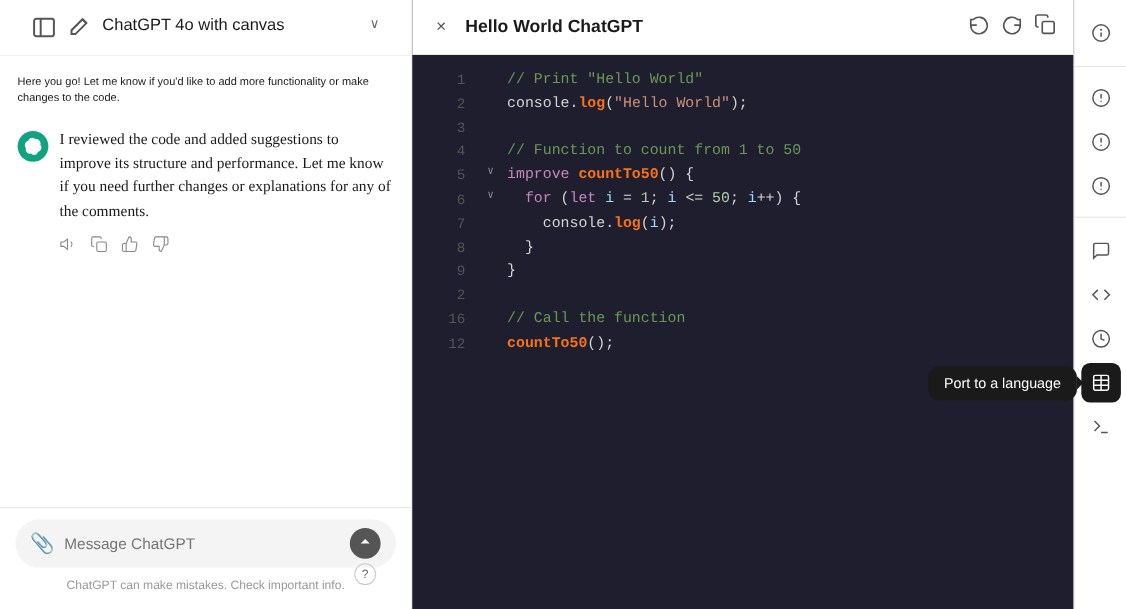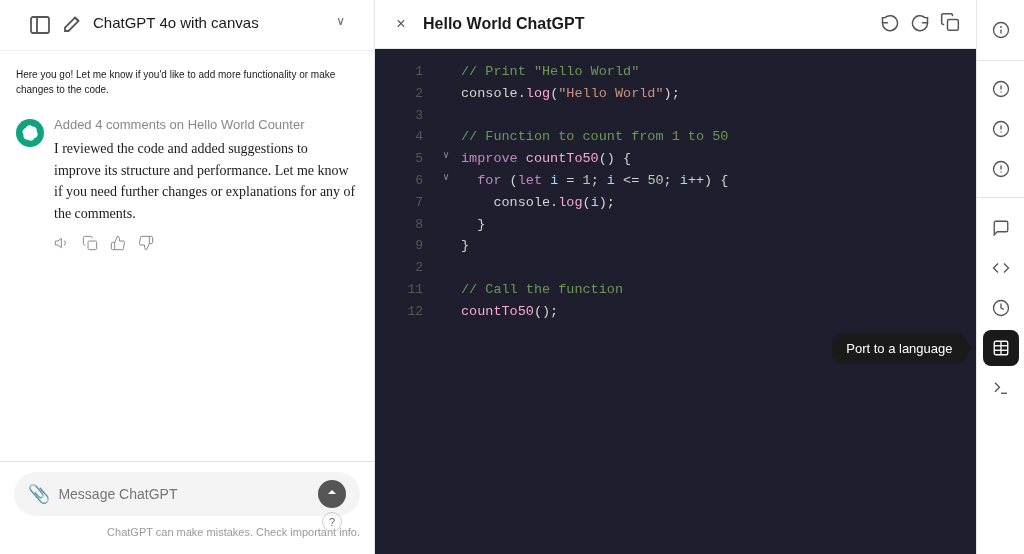--- a/index.html
+++ b/index.html
@@ -137,21 +137,21 @@
       border-radius: 50%;
       background: #555;
       display: flex; align-items: center; justify-content: center;
       cursor: pointer;
     }
     .input-send svg {
       width: 14px; height: 14px;
       fill: white;
     }
     .disclaimer {
-      text-align: right;
+      text-align: center;
       font-size: 11px;
       color: #999;
       padding: 6px 0 2px;
     }
     .help-badge {
       position: absolute;
       bottom: 12px;
       right: 18px;
       width: 20px; height: 20px;
       border-radius: 50%;
@@ -242,21 +242,21 @@
     }
     .code-content {
       flex: 1;
       white-space: pre;
     }
 
     
     .c-comment { color: #6a9955; }
     .c-string { color: #ce9178; }
     .c-keyword { color: #c586c0; }
-    .c-fn { color: #f9a8d4; }
+    .c-fn { color: #f97316; font-weight: bold; }
     .c-var { color: #9cdcfe; }
     .c-num { color: #b5cea8; }
     .c-default { color: #d4d4d4; }
 
     
     .right-sidebar {
       width: 48px;
       background: #fff;
       border-left: 1px solid #e5e5e5;
       display: flex;
@@ -306,21 +306,21 @@
     }
 
     
     .tooltip-wrapper {
       position: relative;
       display: flex;
       align-items: center;
     }
     .tooltip-bubble {
       position: absolute;
-      right: 52px;
+      right: 40px;
       background: #1a1a1a;
       color: #fff;
       font-size: 13px;
       padding: 8px 14px;
       border-radius: 10px;
       white-space: nowrap;
       pointer-events: none;
     }
     .tooltip-bubble::after {
       content: '';
@@ -363,21 +363,20 @@
       <span>Here you go! Let me know if you'd like to add more functionality or make changes to the code.</span>
     </div>
 
     <div class="msg-with-avatar">
       <div class="avatar">
         <svg viewBox="0 0 41 41" fill="white">
             <path d="M37.532 16.87a9.963 9.963 0 0 0-.856-8.184 10.078 10.078 0 0 0-10.855-4.835 9.964 9.964 0 0 0-6.75-3.012 10.079 10.079 0 0 0-9.614 6.977 9.967 9.967 0 0 0-6.63 4.834 10.08 10.08 0 0 0 1.24 11.817 9.965 9.965 0 0 0 .856 8.185 10.079 10.079 0 0 0 10.855 4.835 9.965 9.965 0 0 0 6.75 3.011 10.079 10.079 0 0 0 9.617-6.981 9.967 9.967 0 0 0 6.63-4.834 10.079 10.079 0 0 0-1.243-11.813z"></path>
           </svg>
       </div>
       <div class="msg-body">
-        <div class="msg-subtitle">Added 4 comments on Hello World Counter</div>
         <div class="msg-text">I reviewed the code and added suggestions to improve its structure and performance. Let me know if you need further changes or explanations for any of the comments.</div>
         <div class="msg-actions">
 
           <span>
             <svg viewBox="0 0 24 24" stroke-width="1.8" stroke="#888" fill="none">
               <path d="M11 5L6 9H2v6h4l5 4V5z"></path>
               <path d="M15.54 8.46a5 5 0 0 1 0 7.07"></path>
             </svg>
           </span>
 
@@ -510,21 +509,21 @@
         <span class="code-content c-default">}</span>
       </div>
 
       <div class="code-line">
         <span class="line-num">2</span>
         <span class="line-chevron"></span>
         <span class="code-content">&nbsp;</span>
       </div>
 
       <div class="code-line">
-        <span class="line-num">11</span>
+        <span class="line-num">16</span>
         <span class="line-chevron"></span>
         <span class="code-content c-comment">// Call the function</span>
       </div>
 
       <div class="code-line">
         <span class="line-num">12</span>
         <span class="line-chevron"></span>
         <span class="code-content"><span class="c-fn">countTo50</span><span class="c-default">();</span></span>
       </div>
     </div>

